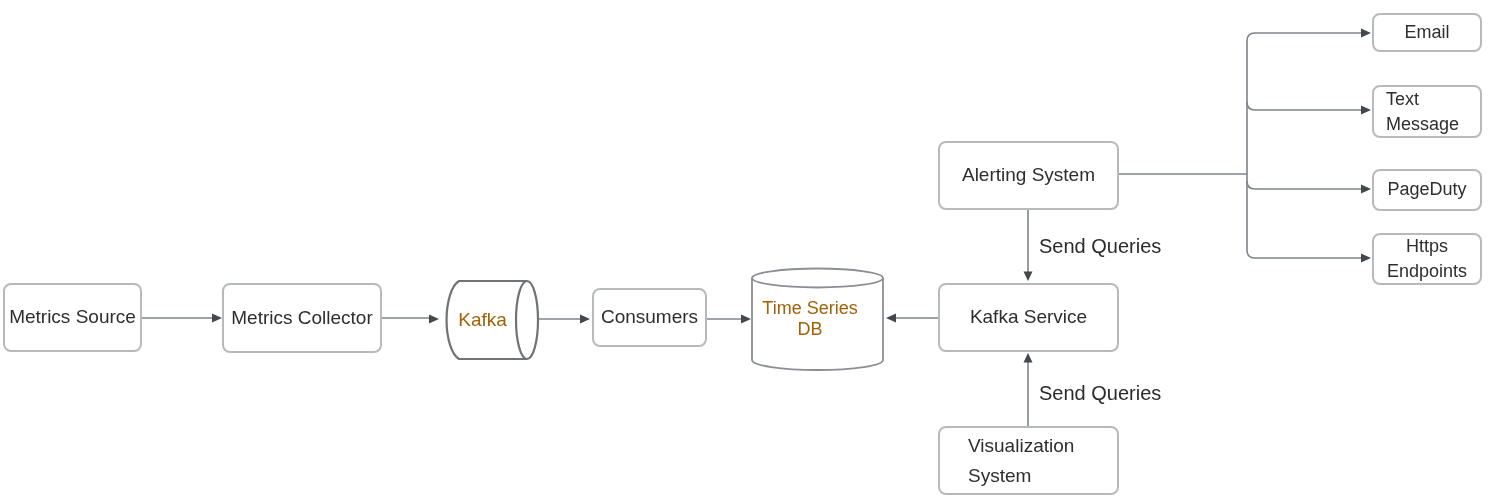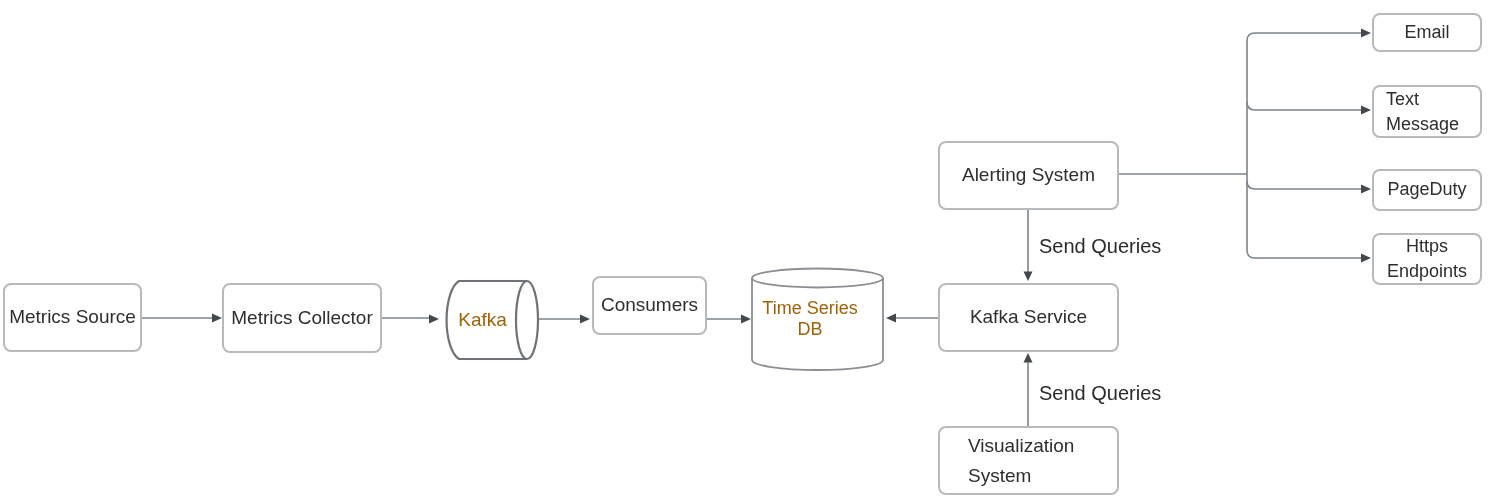--- a/index.html
+++ b/index.html
@@ -107,21 +107,21 @@
   </div>
 
   <div class="node" style="left:222px;top:283px;width:160px;height:70px;">
     <span>Metrics Collector</span>
   </div>
 
   <div class="shape-label" style="left:445px;top:284px;width:75px;height:72px;">
     <span>Kafka</span>
   </div>
 
-  <div class="node" style="left:592px;top:276px;width:115px;height:59px;">
+  <div class="node" style="left:592px;top:288px;width:115px;height:59px;">
     <span>Consumers</span>
   </div>
 
   <div class="shape-label" style="left:753px;top:290px;width:114px;height:58px;font-size:18px;">
     <span>Time Series DB</span>
   </div>
 
   <div class="node" style="left:938px;top:283px;width:181px;height:69px;">
     <span>Kafka Service</span>
   </div>

